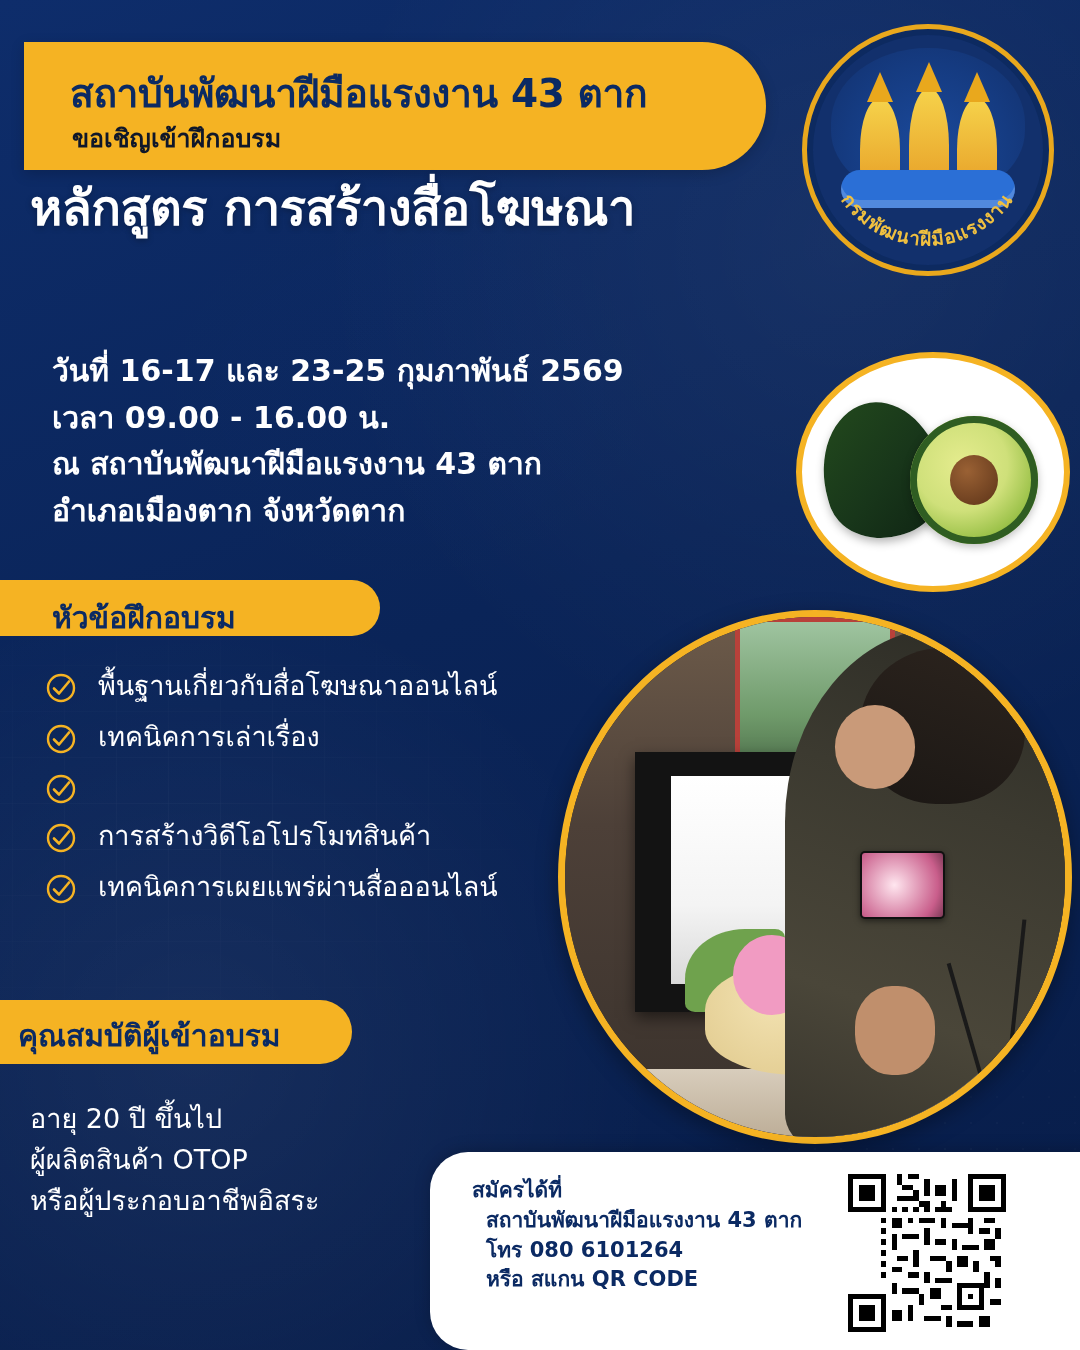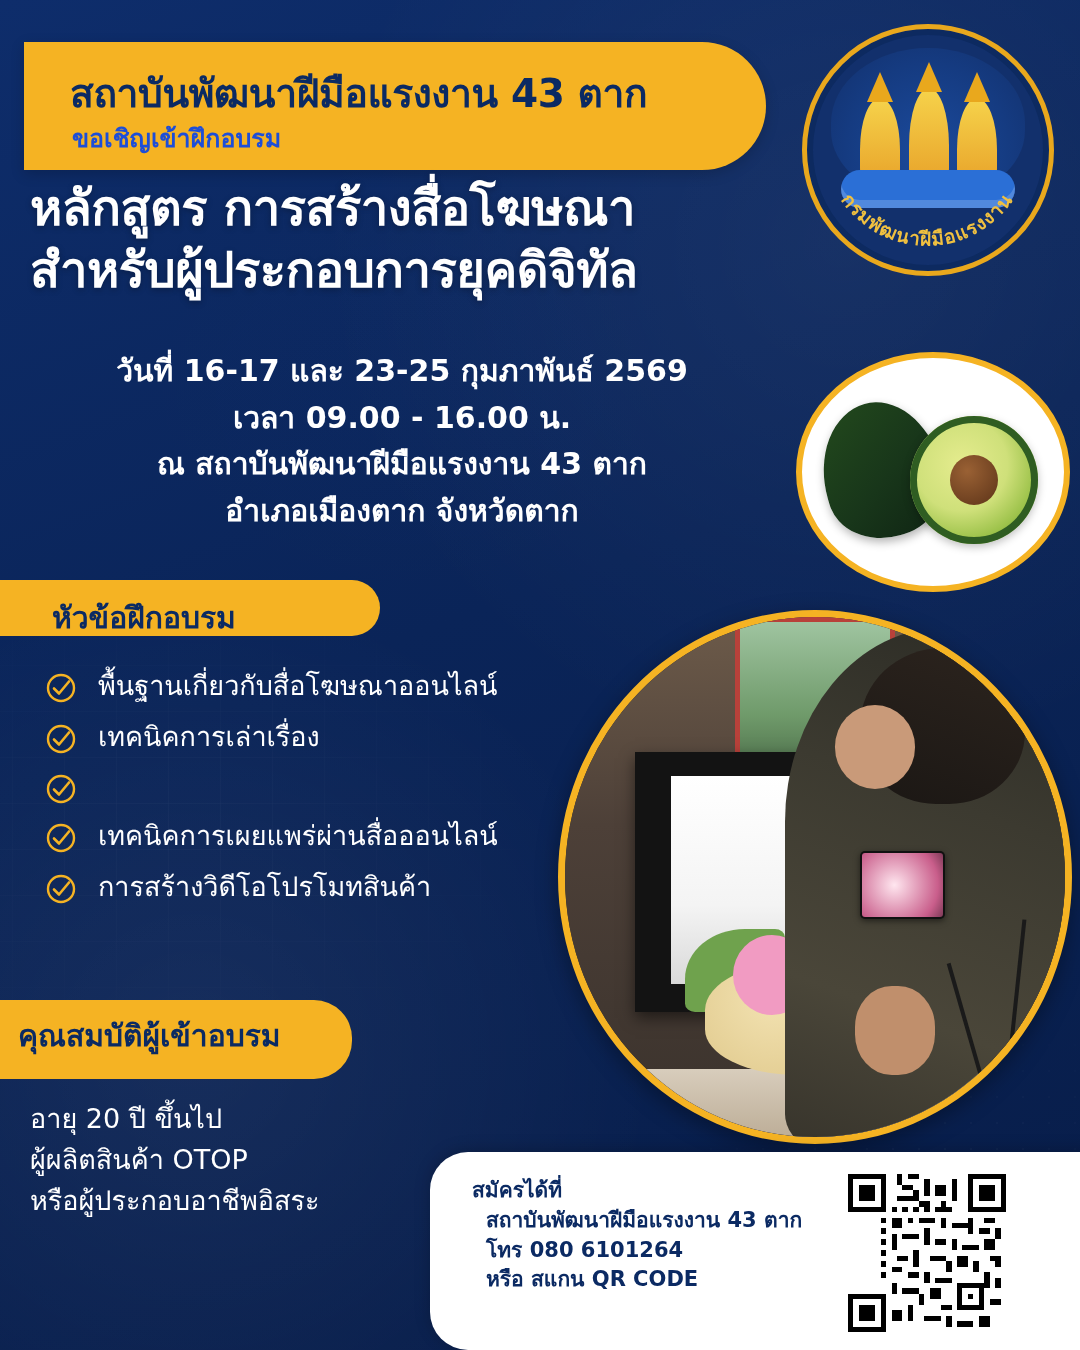--- a/index.html
+++ b/index.html
@@ -69,21 +69,21 @@
     font-weight: 700;
     color: #0b2a63;
     letter-spacing: -0.4px;
     white-space: nowrap;
   }
   .pill-header .line2 {
     position: absolute;
     left: 48px; top: 76px;
     font-size: 25px;
     font-weight: 700;
-    color: #1d4ed8;
+    color: #0f172a;
     white-space: nowrap;
   }
 
   
   .logo {
     position: absolute;
     right: 26px; top: 24px;
     width: 252px; height: 252px;
   }
   .logo .ring {
@@ -157,21 +157,20 @@
 
   
   .details {
     position: absolute;
     left: 52px; top: 348px;
     width: 700px;
     color: #ffffff;
     font-size: 30px;
     font-weight: 700;
     line-height: 1.55;
-    text-align: center;
   }
   .details .ln { display: block; white-space: nowrap; }
 
   
   .pill-topics {
     position: absolute;
     left: 0; top: 580px;
     width: 380px; height: 56px;
     background: #f5b323;
     border-radius: 0 40px 40px 0;
@@ -207,21 +206,21 @@
     color: #ffffff;
     font-size: 27px;
     font-weight: 400;
     line-height: 1.36;
   }
 
   
   .pill-qual {
     position: absolute;
     left: 0; top: 1000px;
-    width: 352px; height: 79px;
+    width: 352px; height: 64px;
     background: #f5b323;
     border-radius: 0 38px 38px 0;
   }
   .pill-qual span {
     position: absolute;
     left: 18px; top: 12px;
     font-size: 30px;
     font-weight: 700;
     color: #0b2a63;
     white-space: nowrap;
@@ -452,21 +451,20 @@
         <path id="arcpath" d="M 22,132 A 104,104 0 0 0 228,132"></path>
       </defs>
       <text>
         <textPath href="#arcpath" startOffset="50%" text-anchor="middle">กรมพัฒนาฝีมือแรงงาน</textPath>
       </text>
     </svg>
   </div>
 
   <div class="headline">
     <span class="ln">หลักสูตร การสร้างสื่อโฆษณา</span>
-    <span class="ln">สำหรับผู้ประกอบการยุคดิจิทัล</span>
   </div>
 
   <div class="details">
     <span class="ln">วันที่ 16-17 และ  23-25 กุมภาพันธ์ 2569</span>
     <span class="ln">เวลา 09.00 - 16.00 น.</span>
     <span class="ln">ณ สถาบันพัฒนาฝีมือแรงงาน 43 ตาก</span>
     <span class="ln">อำเภอเมืองตาก จังหวัดตาก</span>
   </div>
 
   <div class="avo">
@@ -507,30 +505,30 @@
         </svg>
       </span>
     </div>
     <div class="topic">
       <span class="chk">
         <svg width="30" height="30" viewBox="0 0 30 30">
           <circle cx="15" cy="15" r="13" fill="none" stroke="#f5b323" stroke-width="2.4"></circle>
           <path d="M8 15.5 L13 20.5 L23 8.5" fill="none" stroke="#f5b323" stroke-width="2.6" stroke-linecap="round" stroke-linejoin="round"></path>
         </svg>
       </span>
-      <span class="txt" style="max-width:400px">เทคนิคการเผยแพร่ผ่านสื่อออนไลน์</span>
+      <span class="txt">การสร้างวิดีโอโปรโมทสินค้า</span>
     </div>
     <div class="topic">
       <span class="chk">
         <svg width="30" height="30" viewBox="0 0 30 30">
           <circle cx="15" cy="15" r="13" fill="none" stroke="#f5b323" stroke-width="2.4"></circle>
           <path d="M8 15.5 L13 20.5 L23 8.5" fill="none" stroke="#f5b323" stroke-width="2.6" stroke-linecap="round" stroke-linejoin="round"></path>
         </svg>
       </span>
-      <span class="txt">การสร้างวิดีโอโปรโมทสินค้า</span>
+      <span class="txt" style="max-width:400px">เทคนิคการเผยแพร่ผ่านสื่อออนไลน์</span>
     </div>
   </div>
 
   <div class="photo">
     <div class="wall"></div>
     <div class="window"></div>
     <div class="table"></div>
     <div class="lightbox">
       <div class="inner"></div>
     </div>

